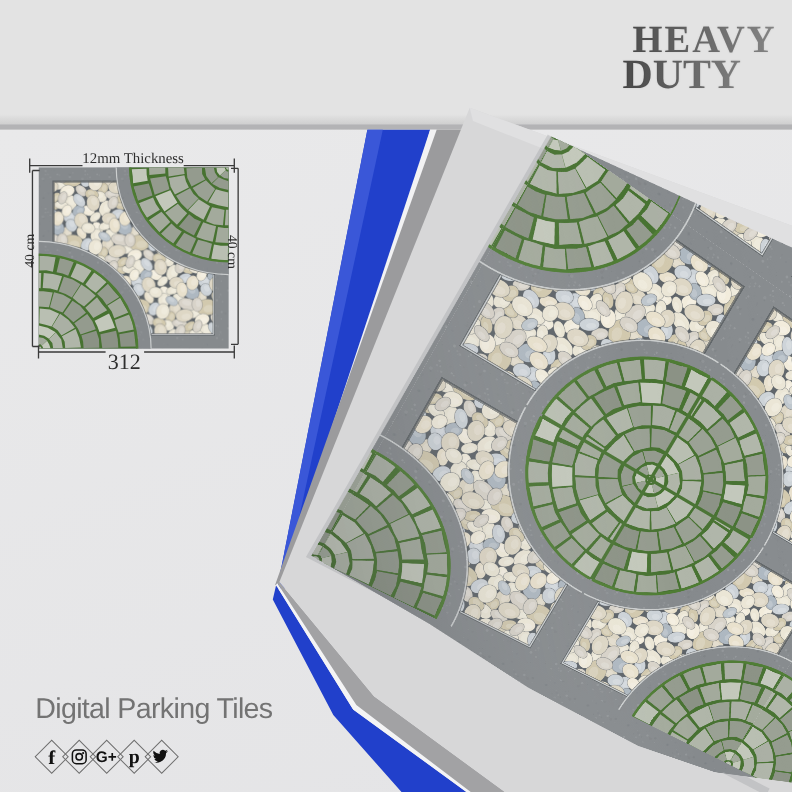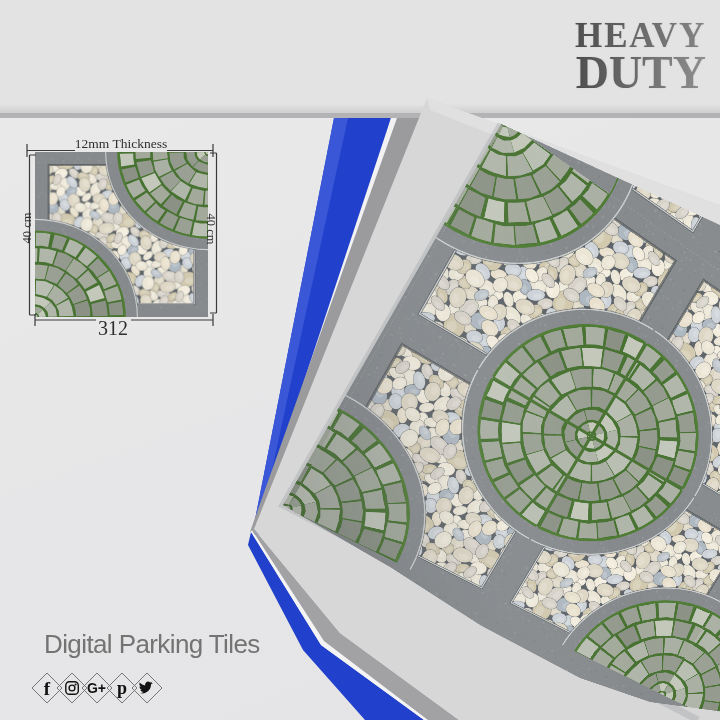--- a/index.html
+++ b/index.html
@@ -599,23 +599,23 @@
 <text x="27" y="232" font-size="12.5" text-anchor="middle" transform="rotate(-90 27 228)">40 cm</text>
 
 <text x="210" y="232" font-size="12.5" text-anchor="middle" transform="rotate(90 210 229)">40 cm</text>
 
 <text x="113" y="335" font-size="20" text-anchor="middle">312</text>
 </g>
 </svg>
 
 <div class="abs" style="left:566px;top:16px;width:140px;text-align:right;font-family:'Liberation Serif',serif;font-weight:bold;font-size:35px;letter-spacing:1.8px;background:linear-gradient(90deg,#3a3a3a,#868686);-webkit-background-clip:text;background-clip:text;color:transparent;text-shadow:0 0 1.5px rgba(130,130,130,0.25);">HEAVY</div>
 
-<div class="abs" style="left:566px;top:46px;width:140px;text-align:right;font-family:'Liberation Serif',serif;font-weight:bold;font-size:46px;letter-spacing:0px;background:linear-gradient(90deg,#373737,#929292);-webkit-background-clip:text;background-clip:text;color:transparent;text-shadow:0 0 1.5px rgba(130,130,130,0.25);">DUTY</div>
-
-<div class="abs" style="left:44px;top:629px;font-size:26px;color:#737373;letter-spacing:-0.6px;">Digital Parking Tiles</div>
+<div class="abs" style="left:566px;top:46px;width:140px;text-align:left;font-family:'Liberation Serif',serif;font-weight:bold;font-size:38px;letter-spacing:0px;background:linear-gradient(90deg,#373737,#929292);-webkit-background-clip:text;background-clip:text;color:transparent;text-shadow:0 0 1.5px rgba(130,130,130,0.25);">DUTY</div>
+
+<div class="abs" style="left:32px;top:629px;font-size:26px;color:#737373;letter-spacing:-0.6px;">Digital Parking Tiles</div>
 
 <svg class="abs" style="left:28px;top:668px" width="140" height="44" viewBox="0 0 140 44">
 <g stroke="#6f6f6f" stroke-width="0.9" fill="none">
 <rect x="8.4" y="9.4" width="21.2" height="21.2" transform="rotate(45 19 20)"></rect>
 <rect x="33.4" y="9.4" width="21.2" height="21.2" transform="rotate(45 44 20)"></rect>
 <rect x="58.4" y="9.4" width="21.2" height="21.2" transform="rotate(45 69 20)"></rect>
 <rect x="83.4" y="9.4" width="21.2" height="21.2" transform="rotate(45 94 20)"></rect>
 <rect x="108.4" y="9.4" width="21.2" height="21.2" transform="rotate(45 119 20)"></rect>
 </g>
 

